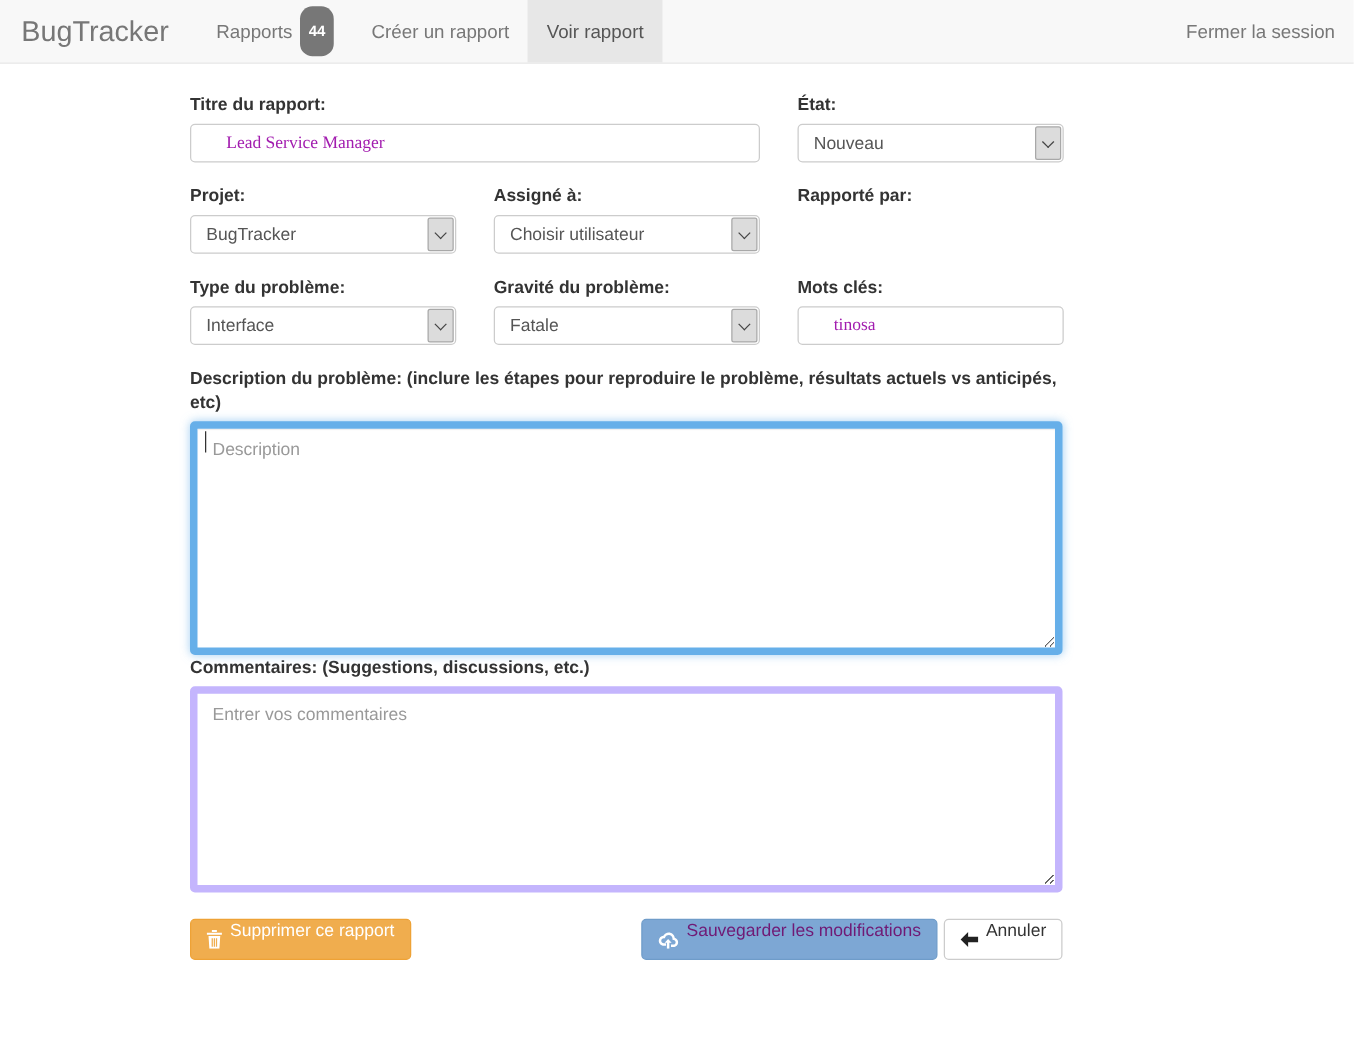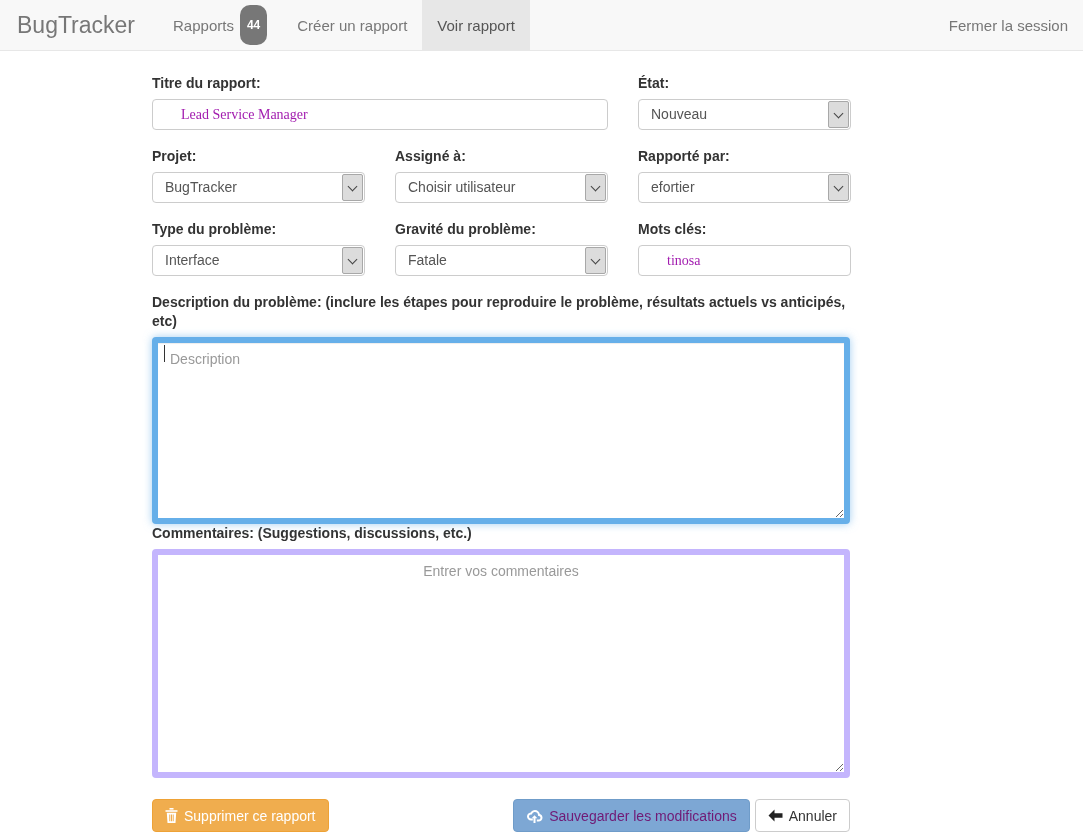--- a/index.html
+++ b/index.html
@@ -82,34 +82,34 @@
     padding:8px 12px; font-size:14px; color:#555;
     font-family:"Liberation Sans", sans-serif;
     outline:none; background:#fff; display:block;
   }
   textarea::placeholder { color:#999; opacity:1; }
   #desc-ta {
     height:187px;
     border-color:#66afe9;
     box-shadow:inset 0 1px 1px rgba(0,0,0,.075), 0 0 8px rgba(102,175,233,.6);
   }
-  #comm-ta { height:229px;text-align:center; }
+  #comm-ta { height:165px; }
   .caret-bar {
     position:absolute; left:12px; top:8px; width:1px; height:17px;
     background:#333;
   }
 
   .desc-label { width:705px; margin-bottom:8px; display:block; line-height:21px; }
   .mb-desc { }
   .mb-comm { margin-bottom:21px; }
 
   
   .btn-row { width:698px; display:flex; align-items:center; }
   .btn {
-    display:inline-flex; align-items:center; justify-content:center; gap:6px;
+    display:inline-flex; justify-content:center; gap:6px;
     height:33px; padding:0 12px; font-size:14px;
     border-radius:4px; cursor:pointer; border:1px solid transparent;
     font-family:"Liberation Sans", sans-serif; white-space:nowrap;
   }
   .btn-delete { background:#f0ad4e; border-color:#eea236; color:#fff; }
   .btn-save   { background:#7da7d4; border-color:#6f9cc9; color:#701a75; margin-left:auto; }
   .btn-cancel { background:#fff; border-color:#ccc; color:#333; margin-left:5px; }
   .icon { display:inline-flex; align-items:center; }
 </style>
 </head>
@@ -166,26 +166,20 @@
       <label class="ctl">Assigné à:</label>
       <div class="selectbox">
         <span class="sel-value">Choisir utilisateur</span>
         <span class="sel-btn">
             <span class="chev"></span>
           </span>
       </div>
     </div>
     <div class="fgroup w1">
       <label class="ctl">Rapporté par:</label>
-      <div class="selectbox">
-        <span class="sel-value">efortier</span>
-        <span class="sel-btn">
-            <span class="chev"></span>
-          </span>
-      </div>
     </div>
   </div>
 
   <div class="frow">
     <div class="fgroup w1">
       <label class="ctl">Type du problème:</label>
       <div class="selectbox">
         <span class="sel-value">Interface</span>
         <span class="sel-btn">
             <span class="chev"></span>

